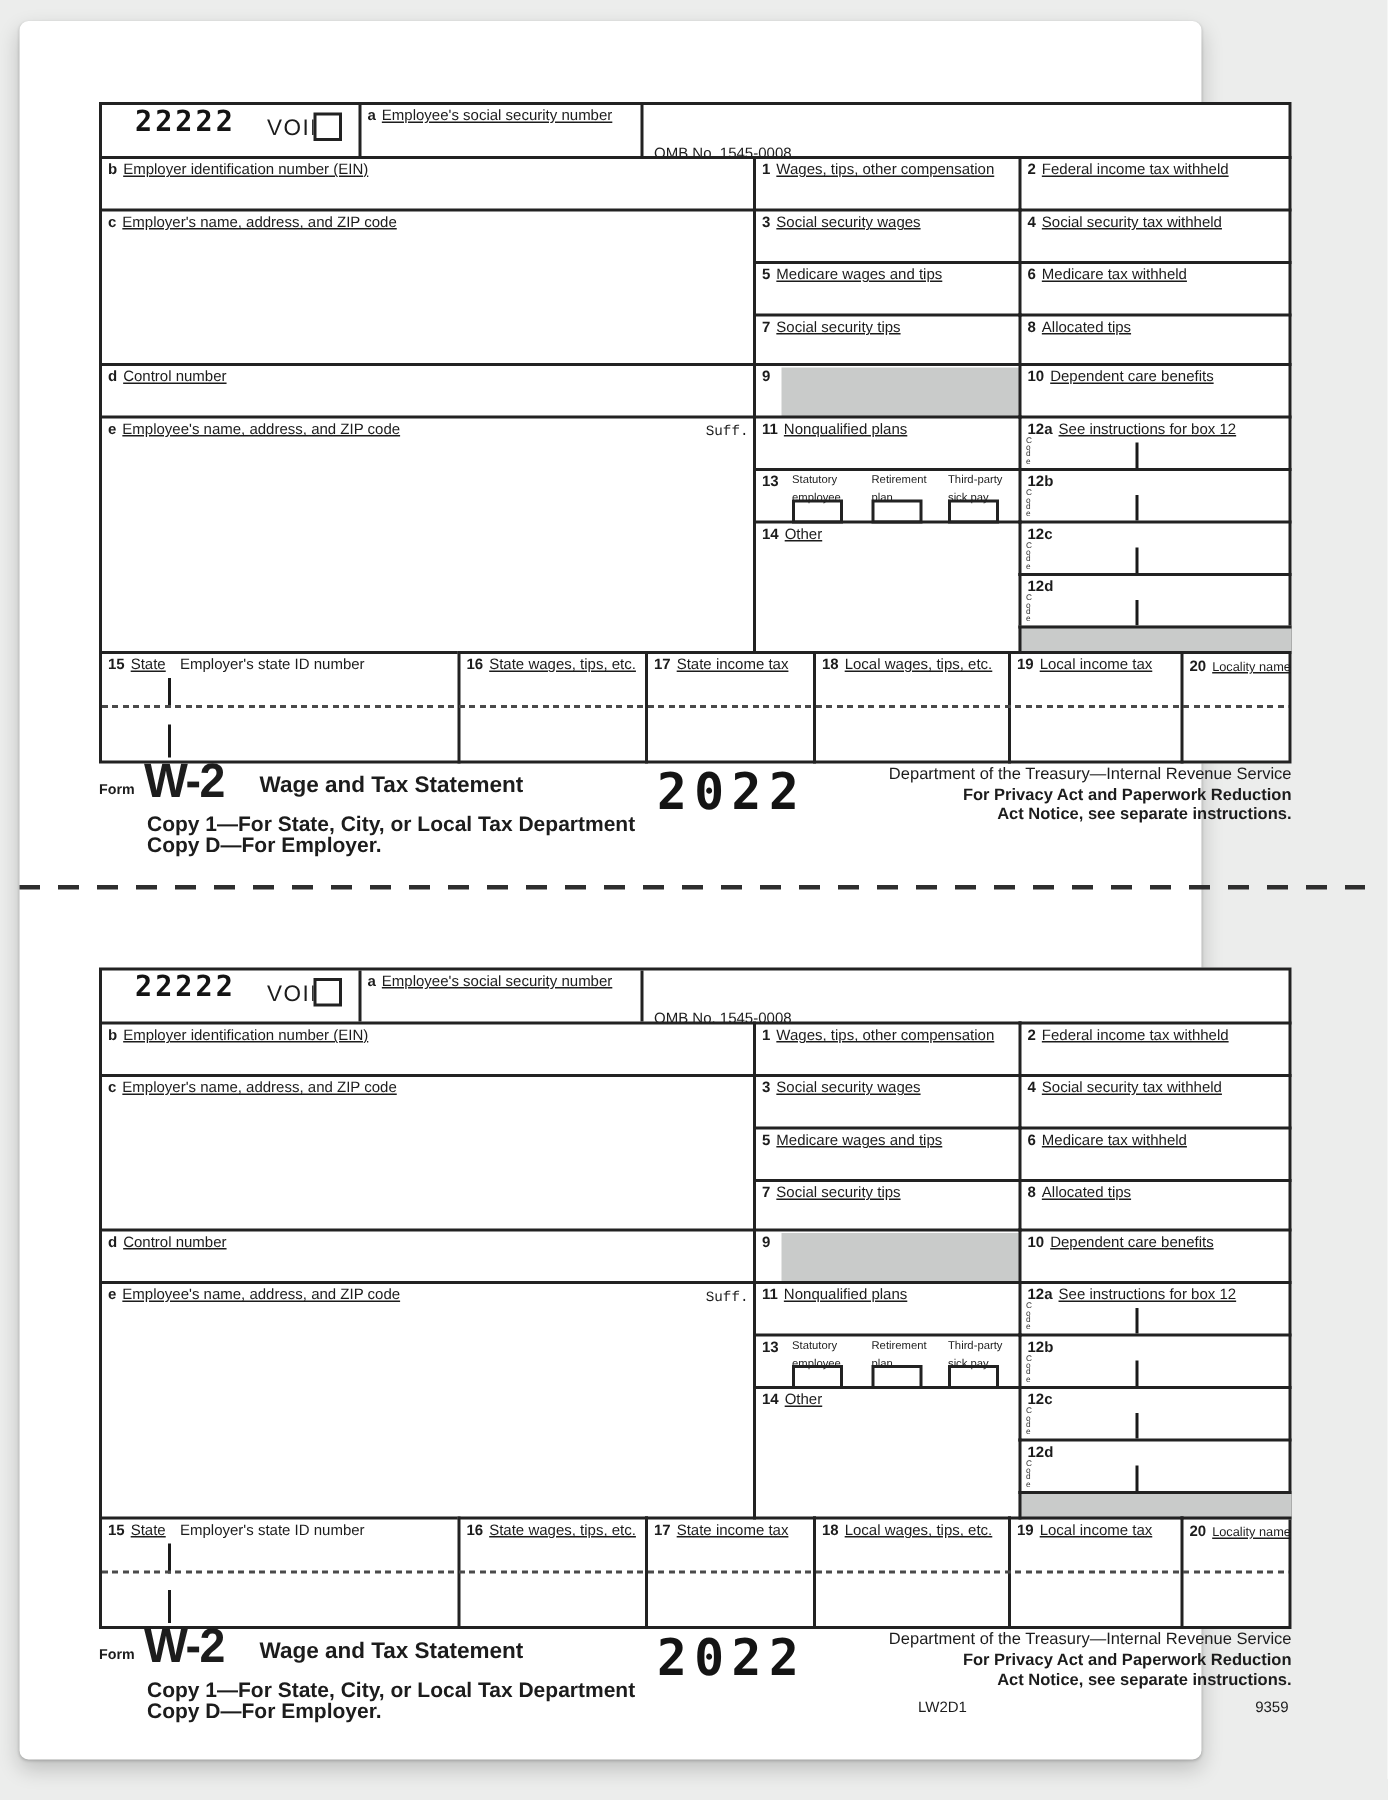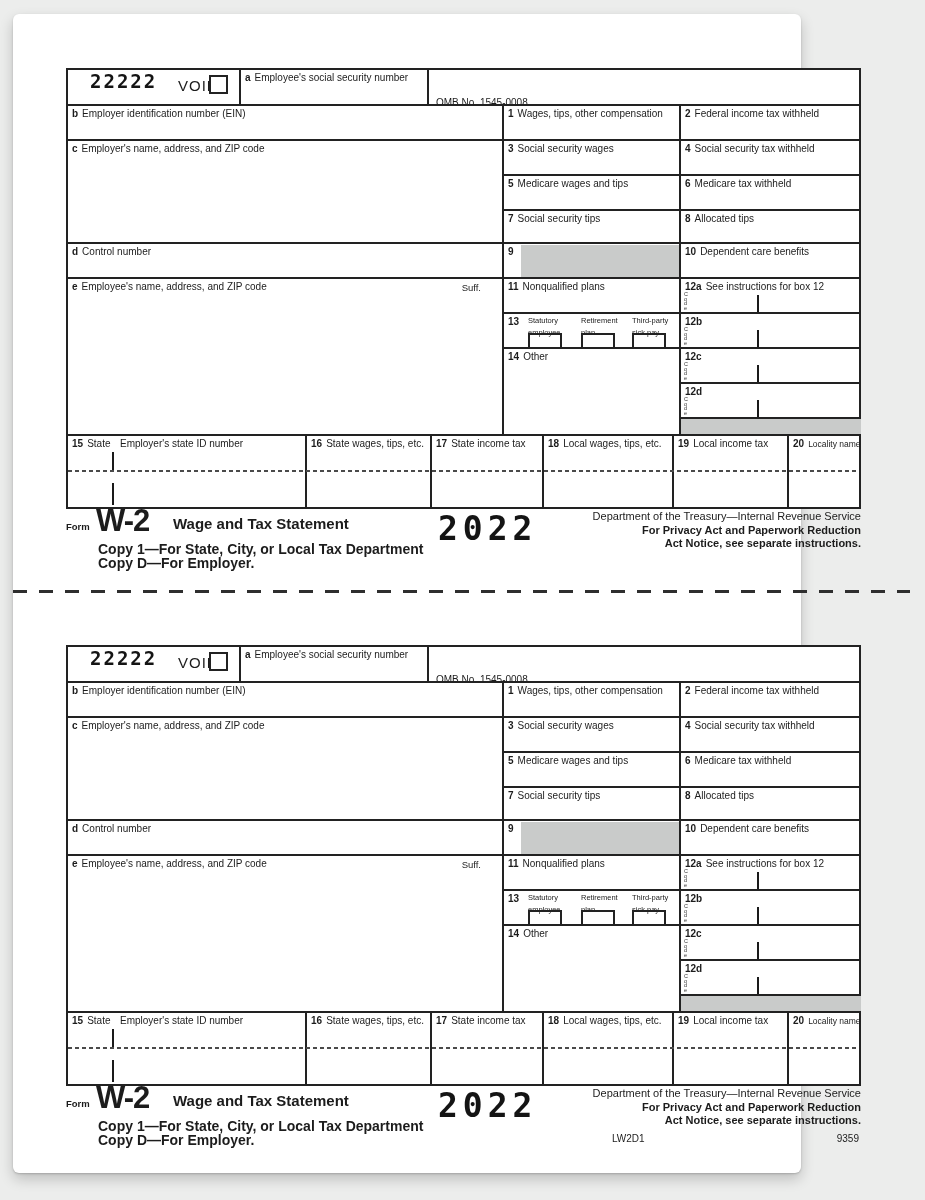--- a/index.html
+++ b/index.html
@@ -30,32 +30,32 @@
   .cell{
     position:absolute;box-sizing:content-box;
     border-top:2px solid #222;border-left:2px solid #222;
     font-size:10px;line-height:12px;color:#1c1c1c;
     padding:0;
   }
   .cell.no-t{border-top:none;}
   .cell.no-l{border-left:none;}
   .lab{position:absolute;left:4px;top:2px;white-space:nowrap;}
   .bn{font-weight:bold;margin-right:4px;}
-  .bl{font-weight:normal;}
+  .bl{font-weight:normal;text-decoration:underline;}
   .small-lab{font-size:8.5px;}
   .ocr{
     font-family:"DejaVu Sans Mono", monospace;font-weight:bold;color:#141414;
     transform:scaleY(1.02);transform-origin:left top;
   }
   .code22222{position:absolute;left:22px;top:5px;font-size:19px;letter-spacing:2px;}
   .void-lab{position:absolute;left:110px;top:10px;font-size:15px;letter-spacing:1px;}
   .chk{position:absolute;border:2px solid #222;background:#fff;}
   .void-chk{left:141px;top:5px;width:15px;height:15px;}
   .omb-lab{position:absolute;left:7px;top:27px;font-size:10px;}
-  .suff{position:absolute;right:21px;top:3px;font-size:9.5px;}
+  .suff{position:absolute;right:3px;top:3px;font-size:9.5px;font-family:Liberation Mono, monospace;}
   .gray{background:#c9cbca;}
   .b9gray{position:absolute;left:17px;top:1px;right:1px;bottom:1px;}
   .vcode{
     position:absolute;left:3px;top:13px;width:6px;
     font-size:5.5px;line-height:4.6px;word-break:break-all;color:#333;
   }
   .tick{position:absolute;width:2px;background:#1a1a1a;}
   .dash-row{
     position:absolute;left:0;top:400px;width:791px;height:2px;
     background:repeating-linear-gradient(90deg,#4a4a4a 0 4px,transparent 4px 7px);

